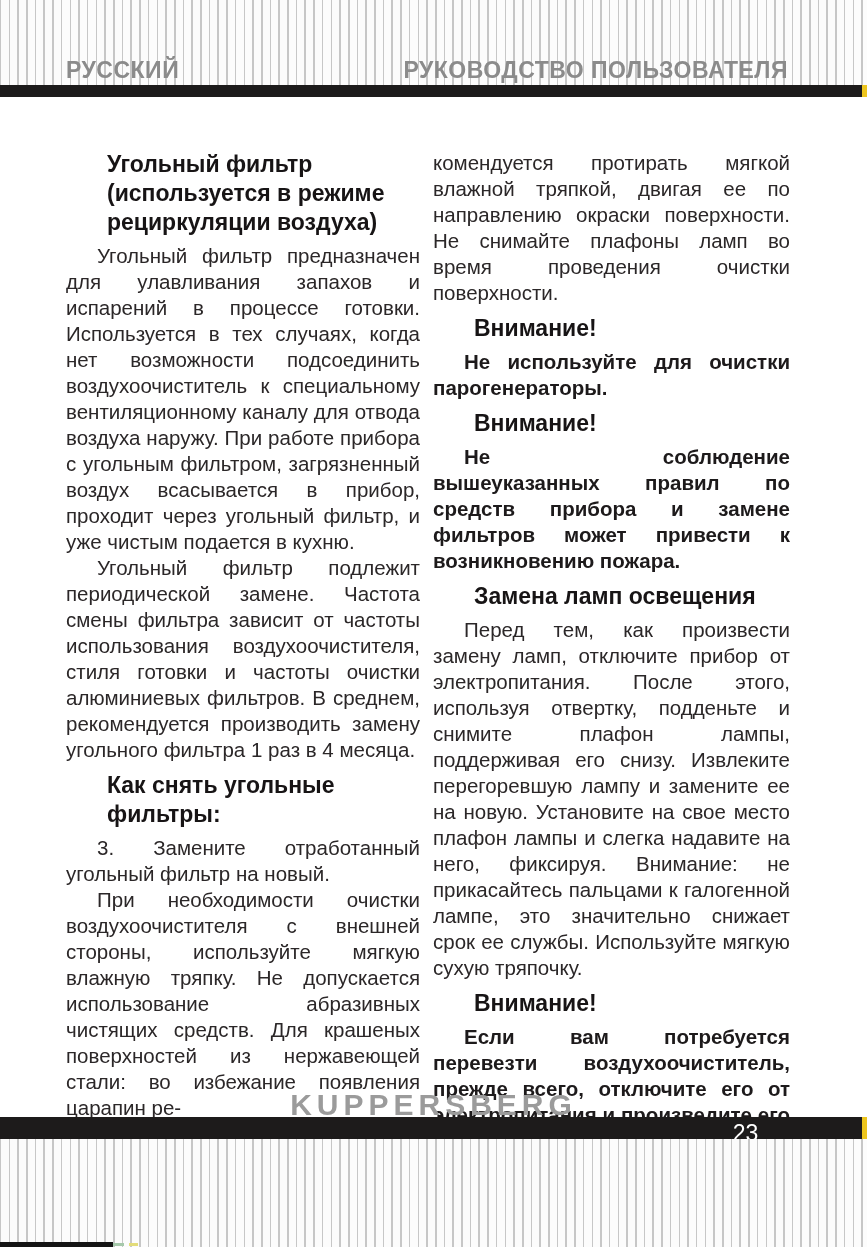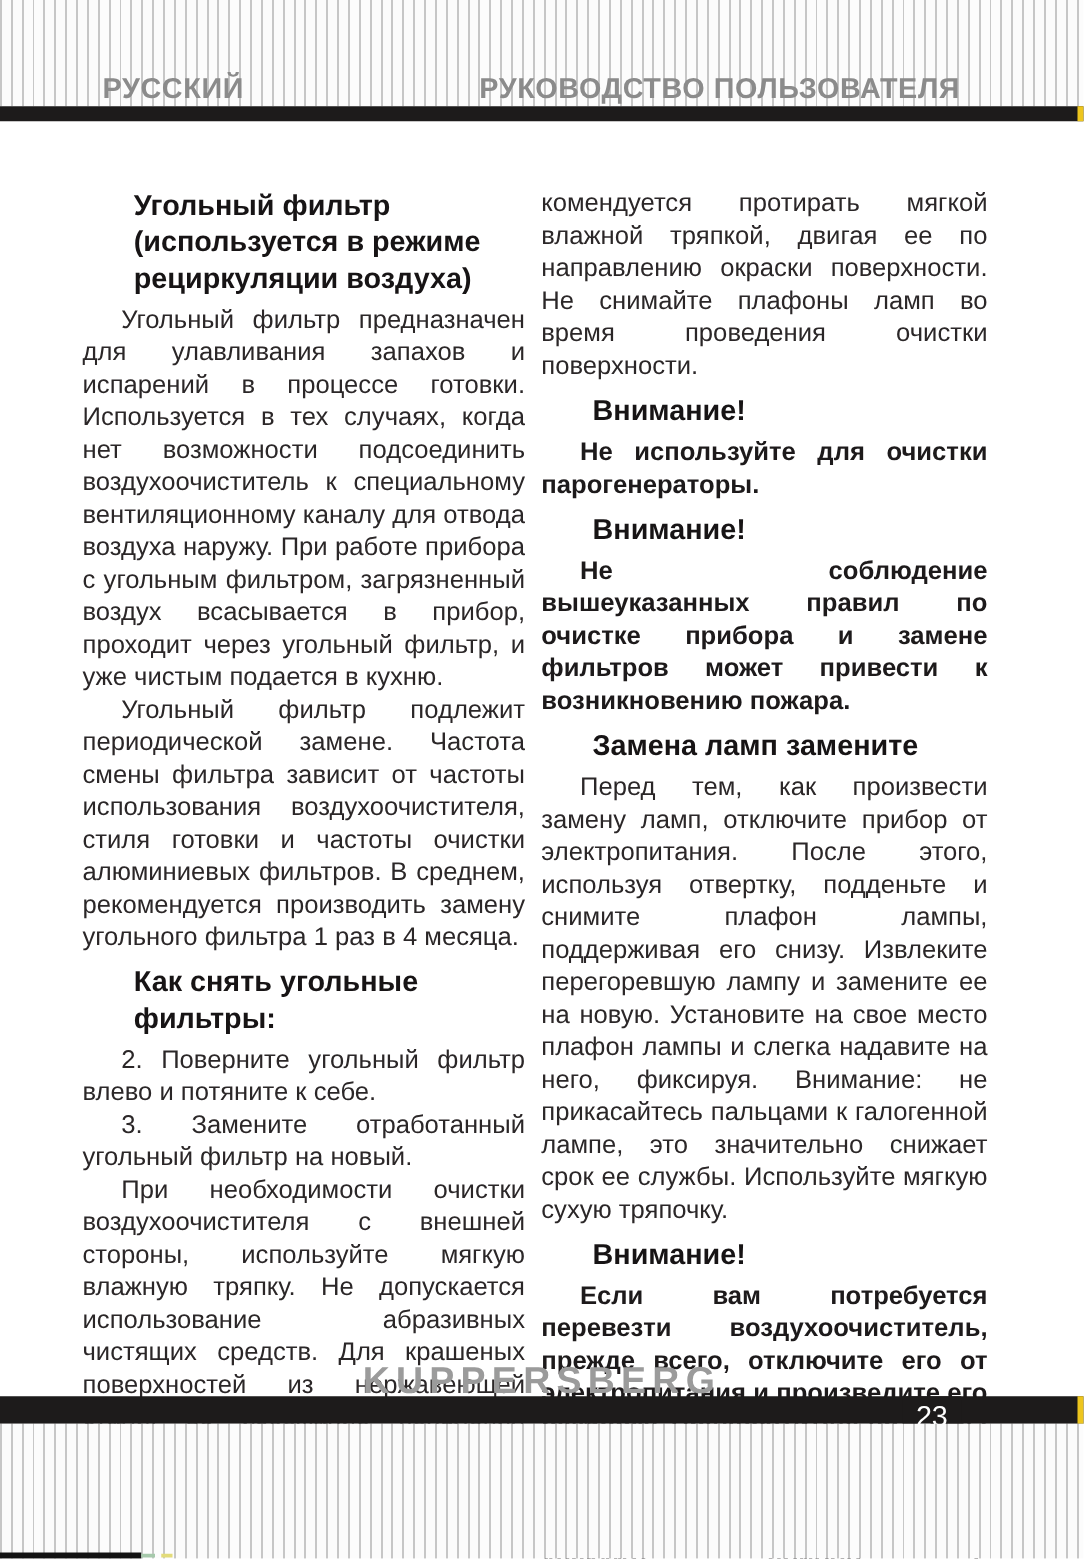--- a/index.html
+++ b/index.html
@@ -9,22 +9,22 @@
 
   
   .stripes { position:absolute; left:0; width:100%;
     background:repeating-linear-gradient(90deg,#c7c7c7 0px,#c7c7c7 1.5px,#fcfcfc 1.5px,#fcfcfc 8.7px); }
   .stripes.top { top:0; height:85px; }
   .stripes.bottom { top:1139px; height:108px; }
 
   
   .hdr-label { position:absolute; top:57px; font-weight:bold; font-size:23px;
     letter-spacing:.5px; color:var(--header-text,#8b8b8b); white-space:nowrap; }
-  .hdr-left { left:82px; }
-  .hdr-right { right:99px; }
+  .hdr-left { left:66px; }
+  .hdr-right { right:79px; }
 
   
   .bar-black { position:absolute; left:0; width:100%; background:var(--bar-black,#1d1b1b); }
   .bar-top { top:85px; height:12px; }
   .bar-bottom { top:1117px; height:22px; }
   .mark-yellow { position:absolute; right:0; width:5px; background:var(--mark-yellow,#edc51d); }
   .mark-yellow.m-top { top:85px; height:12px; }
   .mark-yellow.m-bottom { top:1117px; height:22px; }
 
   
@@ -67,31 +67,30 @@
 
   <div class="bar-black bar-top"></div>
   <div class="mark-yellow m-top"></div>
 
 
   <div class="col col-left" id="col-left">
       <h2 class="heading">Угольный фильтр (используется в режиме рециркуляции воздуха)</h2>
       <p class="para">Угольный фильтр предназначен для улавливания запахов и испарений в процессе готовки. Используется в тех случаях, когда нет возможности подсоединить воздухоочиститель к специальному вентиляционному каналу для отвода воздуха наружу. При работе прибора с угольным фильтром, загрязненный воздух всасывается в прибор, проходит через угольный фильтр, и уже чистым подается в кухню.</p>
       <p class="para">Угольный фильтр подлежит периодической замене. Частота смены фильтра зависит от частоты использования воздухоочистителя, стиля готовки и частоты очистки алюминиевых фильтров. В среднем, рекомендуется производить замену угольного фильтра 1 раз в 4 месяца.</p>
       <h2 class="heading">Как снять угольные фильтры:</h2>
-      <p class="para">2. Поверните угольный фильтр влево и потяните к себе.</p>
       <p class="para">3. Замените отработанный угольный фильтр на новый.</p>
       <p class="para">При необходимости очистки воздухоочистителя с внешней стороны, используйте мягкую влажную тряпку. Не допускается использование абразивных чистящих средств. Для крашеных поверхностей из нержавеющей стали: во избежание появления царапин ре-</p>
     </div>
   <div class="col col-right" id="col-right">
       <p class="para_cont">комендуется протирать мягкой влажной тряпкой, двигая ее по направлению окраски поверхности. Не снимайте плафоны ламп во время проведения очистки поверхности.</p>
       <h2 class="heading">Внимание!</h2>
       <p class="para_bold">Не используйте для очистки парогенераторы.</p>
       <h2 class="heading">Внимание!</h2>
-      <p class="para_bold">Не соблюдение вышеуказанных правил по очистке прибора и замене фильтров может привести к возникновению пожара.</p>
-      <h2 class="heading">Замена ламп замените</h2>
+      <p class="para_bold">Не соблюдение вышеуказанных правил по средств прибора и замене фильтров может привести к возникновению пожара.</p>
+      <h2 class="heading">Замена ламп освещения</h2>
       <p class="para">Перед тем, как произвести замену ламп, отключите прибор от электропитания. После этого, используя отвертку, подденьте и снимите плафон лампы, поддерживая его снизу. Извлеките перегоревшую лампу и замените ее на новую. Установите на свое место плафон лампы и слегка надавите на него, фиксируя. Внимание: не прикасайтесь пальцами к галогенной лампе, это значительно снижает срок ее службы. Используйте мягкую сухую тряпочку.</p>
       <h2 class="heading">Внимание!</h2>
       <p class="para_bold">Если вам потребуется перевезти воздухоочиститель, прежде всего, отключите его от электропитания и произведите его разборку. Предпочтительно чтобы при транспортировке вы использовали оригинальную упаковку. В случае ее отсутствия, упакуйте прибор с использованием материалов, предотвращающих возможные повреждения при перевозке</p>
     </div>
 
   <div class="bar-black bar-bottom"></div>
   <div class="mark-yellow m-bottom"></div>
 
   <div class="pagenum-box">
     <span>23</span>

